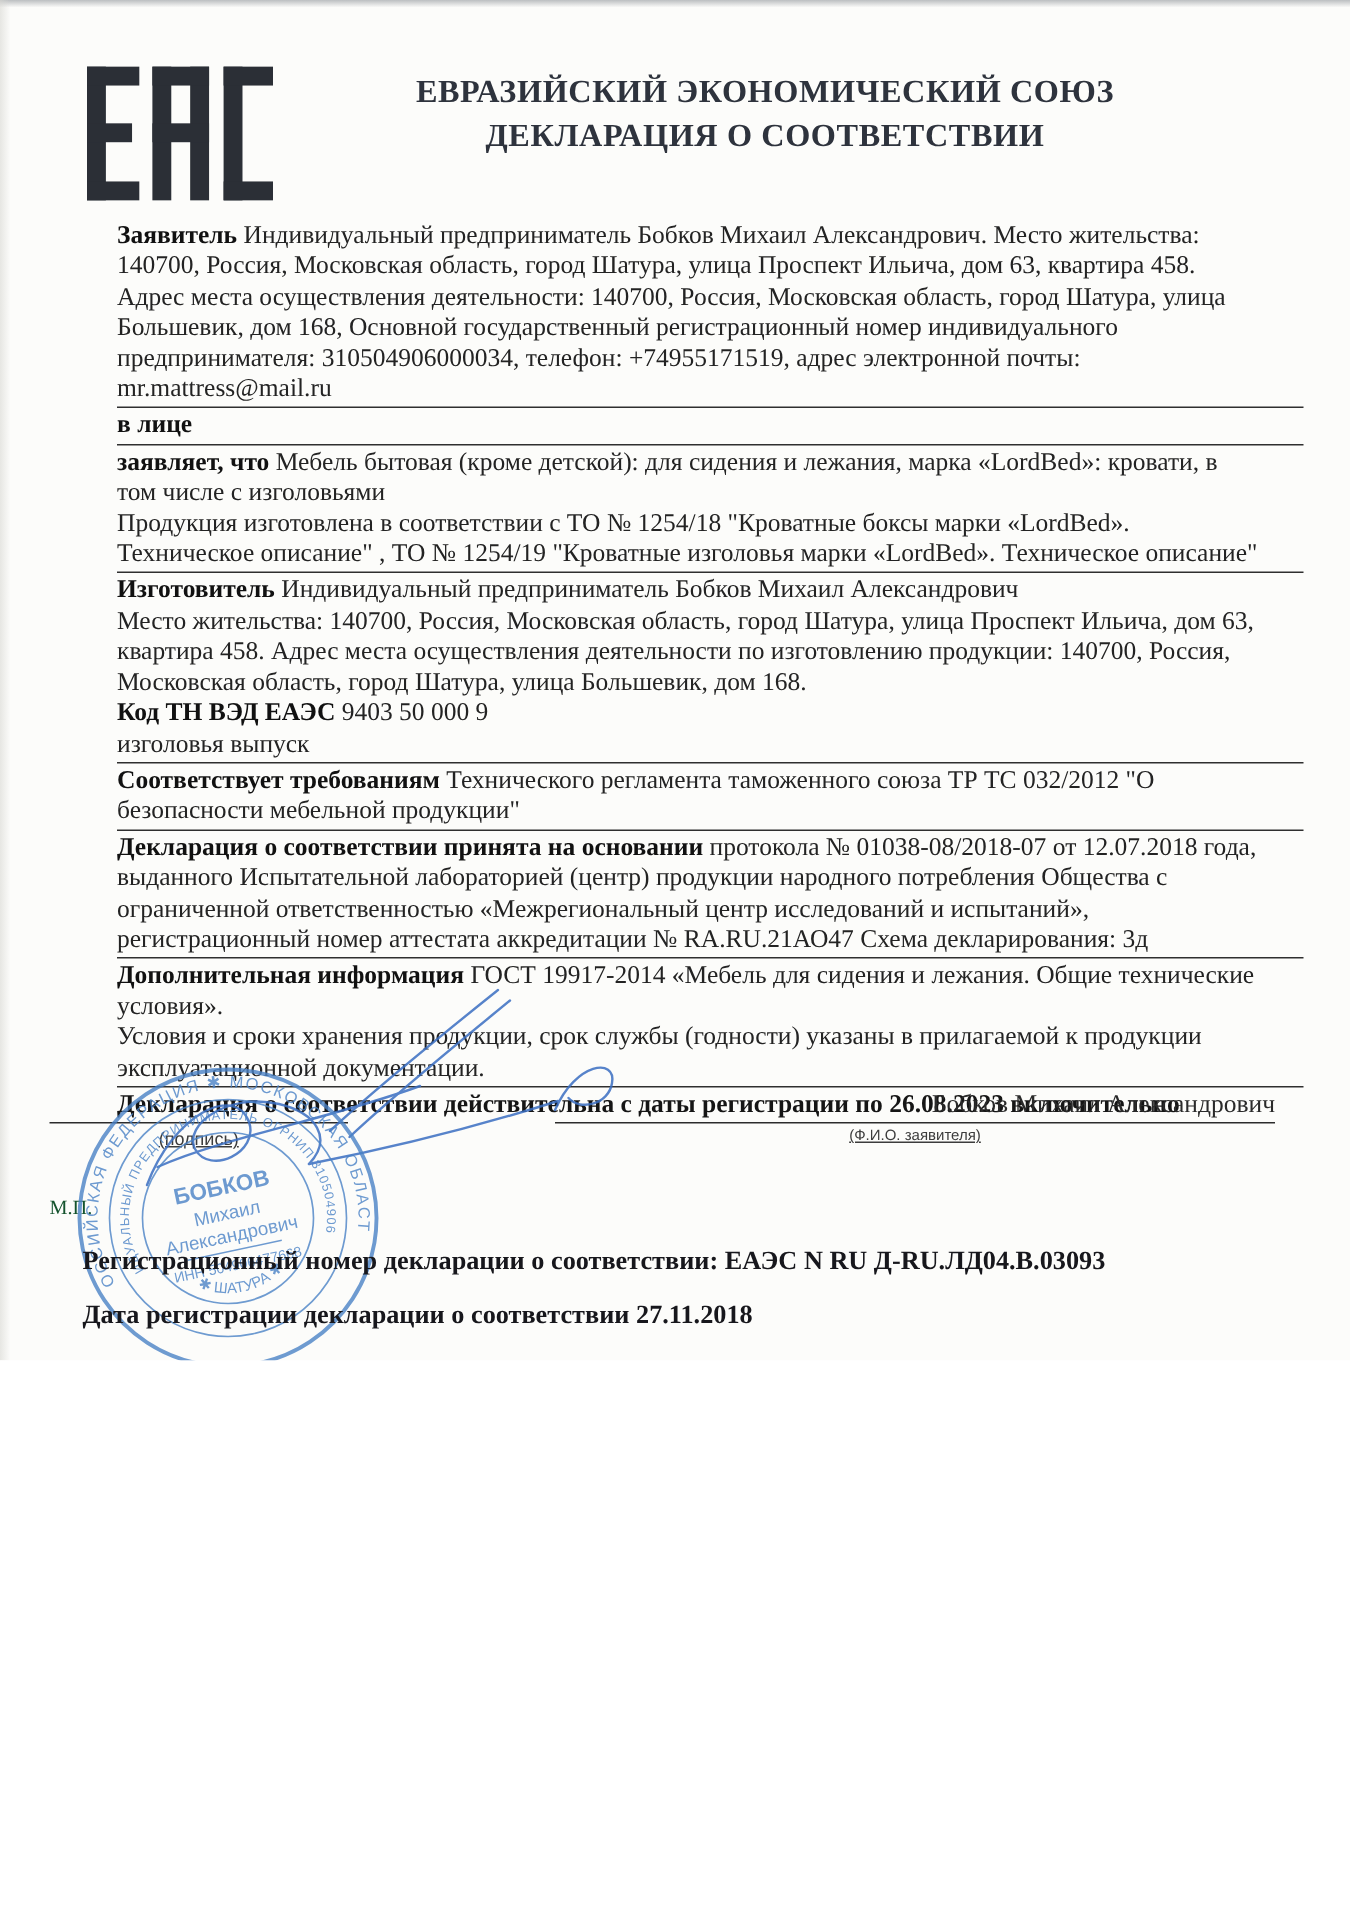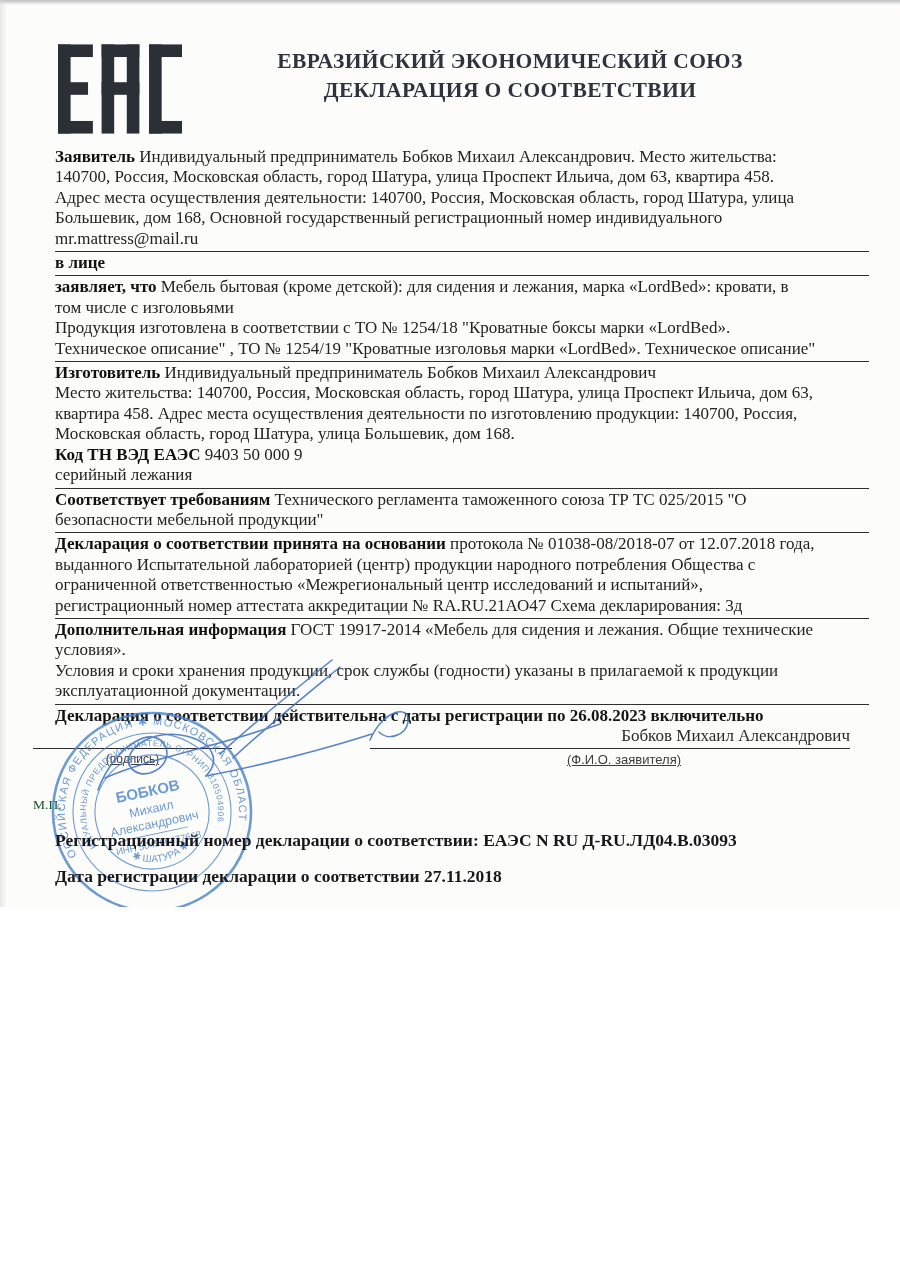--- a/index.html
+++ b/index.html
@@ -10,31 +10,31 @@
   .edge-top{position:absolute;top:0;left:0;right:0;height:5px;
     background:linear-gradient(#878c92,rgba(220,220,218,0));opacity:.55;}
   .edge-left{position:absolute;top:0;left:0;bottom:0;width:7px;
     background:linear-gradient(to right,#d8d8d3,rgba(255,255,255,0));opacity:.6;}
   .logo{position:absolute;left:58px;top:44px;width:124px;height:90px;}
   .title{position:absolute;left:170px;right:50px;top:47px;text-align:center;
     font-weight:bold;font-size:21.5px;line-height:29px;color:#2e333d;letter-spacing:.4px;}
   .content{position:absolute;left:55px;top:146px;width:814px;}
   .ln{white-space:nowrap;line-height:20.4px;font-size:17px;}
   .ln b{color:#111;}
-  .sec{border-bottom:1.6px solid #2f2f2f;padding:1px 0 2px 0;}
+  .sec{border-bottom:1.6px solid #2f2f2f;padding:1px 0 2px 0;margin-left:23px;}
   .sec.last{border-bottom:none;}
   .bold-line{font-weight:bold;color:#151515;}
   .sig-name{position:absolute;left:370px;top:726px;width:480px;text-align:right;font-size:17px;color:#2a2a2a;}
   .sig-line{position:absolute;top:748px;border-top:1.7px solid #2c2c2c;}
   .sig-line.l{left:33px;width:199px;}
   .sig-line.r{left:370px;width:480px;}
   .sig-cap{position:absolute;top:752px;text-align:center;font-size:12px;color:#3c3c3c;
     font-family:"Liberation Sans",sans-serif;text-decoration:underline;}
   .sig-cap.l{left:33px;width:199px;}
-  .sig-cap.r{left:384px;width:480px;font-size:13px;}
+  .sig-cap.r{left:370px;width:480px;font-size:10px;}
   .mp{position:absolute;left:33px;top:779px;width:199px;font-size:13.5px;color:#14532d;margin-top:18px;}
   .footer-line{position:absolute;left:55px;font-size:17.5px;font-weight:bold;color:#17171c;white-space:nowrap;}
   .footer-line.reg{top:830px;}
   .footer-line.date{top:866px;}
   .stamp{position:absolute;left:40px;top:700px;width:224px;height:224px;opacity:.8;}
   .signature-svg{position:absolute;left:70px;top:628px;width:520px;height:190px;opacity:.85;}
 </style>
 </head>
 <body>
 
@@ -65,45 +65,46 @@
     <div>ДЕКЛАРАЦИЯ О СООТВЕТСТВИИ</div>
   </div>
 
   <div class="content">
 
     <section class="sec">
       <div class="ln"><b>Заявитель</b> <span>Индивидуальный предприниматель Бобков Михаил Александрович. Место жительства:</span></div>
       <div class="ln">140700, Россия, Московская область, город Шатура, улица Проспект Ильича, дом 63, квартира 458.</div>
       <div class="ln">Адрес места осуществления деятельности: 140700, Россия, Московская область, город Шатура, улица</div>
       <div class="ln">Большевик, дом 168, Основной государственный регистрационный номер индивидуального</div>
+      <div class="ln">предпринимателя: 310504906000034, телефон: +74955171519, адрес электронной почты:</div>
       <div class="ln">mr.mattress@mail.ru</div>
     </section>
 
     <section class="sec">
       <div class="ln"><b>в лице</b></div>
     </section>
 
     <section class="sec">
       <div class="ln"><b>заявляет, что</b> <span>Мебель бытовая (кроме детской): для сидения и лежания, марка «LordBed»: кровати, в</span></div>
       <div class="ln">том числе с изголовьями</div>
       <div class="ln">Продукция изготовлена в соответствии с ТО № 1254/18 "Кроватные боксы марки «LordBed».</div>
       <div class="ln">Техническое описание" , ТО № 1254/19 "Кроватные изголовья марки «LordBed». Техническое описание"</div>
     </section>
 
     <section class="sec">
       <div class="ln"><b>Изготовитель</b> <span>Индивидуальный предприниматель Бобков Михаил Александрович</span></div>
       <div class="ln">Место жительства: 140700, Россия, Московская область, город Шатура, улица Проспект Ильича, дом 63,</div>
       <div class="ln">квартира 458. Адрес места осуществления деятельности по изготовлению продукции: 140700, Россия,</div>
       <div class="ln">Московская область, город Шатура, улица Большевик, дом 168.</div>
       <div class="ln"><b>Код ТН ВЭД ЕАЭС</b> <span>9403 50 000 9</span></div>
-      <div class="ln">серийный лежания</div>
+      <div class="ln">изголовья выпуск</div>
     </section>
 
     <section class="sec">
-      <div class="ln"><b>Соответствует требованиям</b> <span>Технического регламента таможенного союза ТР ТС 025/2015 "О</span></div>
+      <div class="ln"><b>Соответствует требованиям</b> <span>Технического регламента таможенного союза ТР ТС 032/2012 "О</span></div>
       <div class="ln">безопасности мебельной продукции"</div>
     </section>
 
     <section class="sec">
       <div class="ln"><b>Декларация о соответствии принята на основании</b> <span>протокола № 01038-08/2018-07 от 12.07.2018 года,</span></div>
       <div class="ln">выданного Испытательной лабораторией (центр) продукции народного потребления Общества с</div>
       <div class="ln">ограниченной ответственностью «Межрегиональный центр исследований и испытаний»,</div>
       <div class="ln">регистрационный номер аттестата аккредитации № RA.RU.21АО47 Схема декларирования: 3д</div>
     </section>
 

